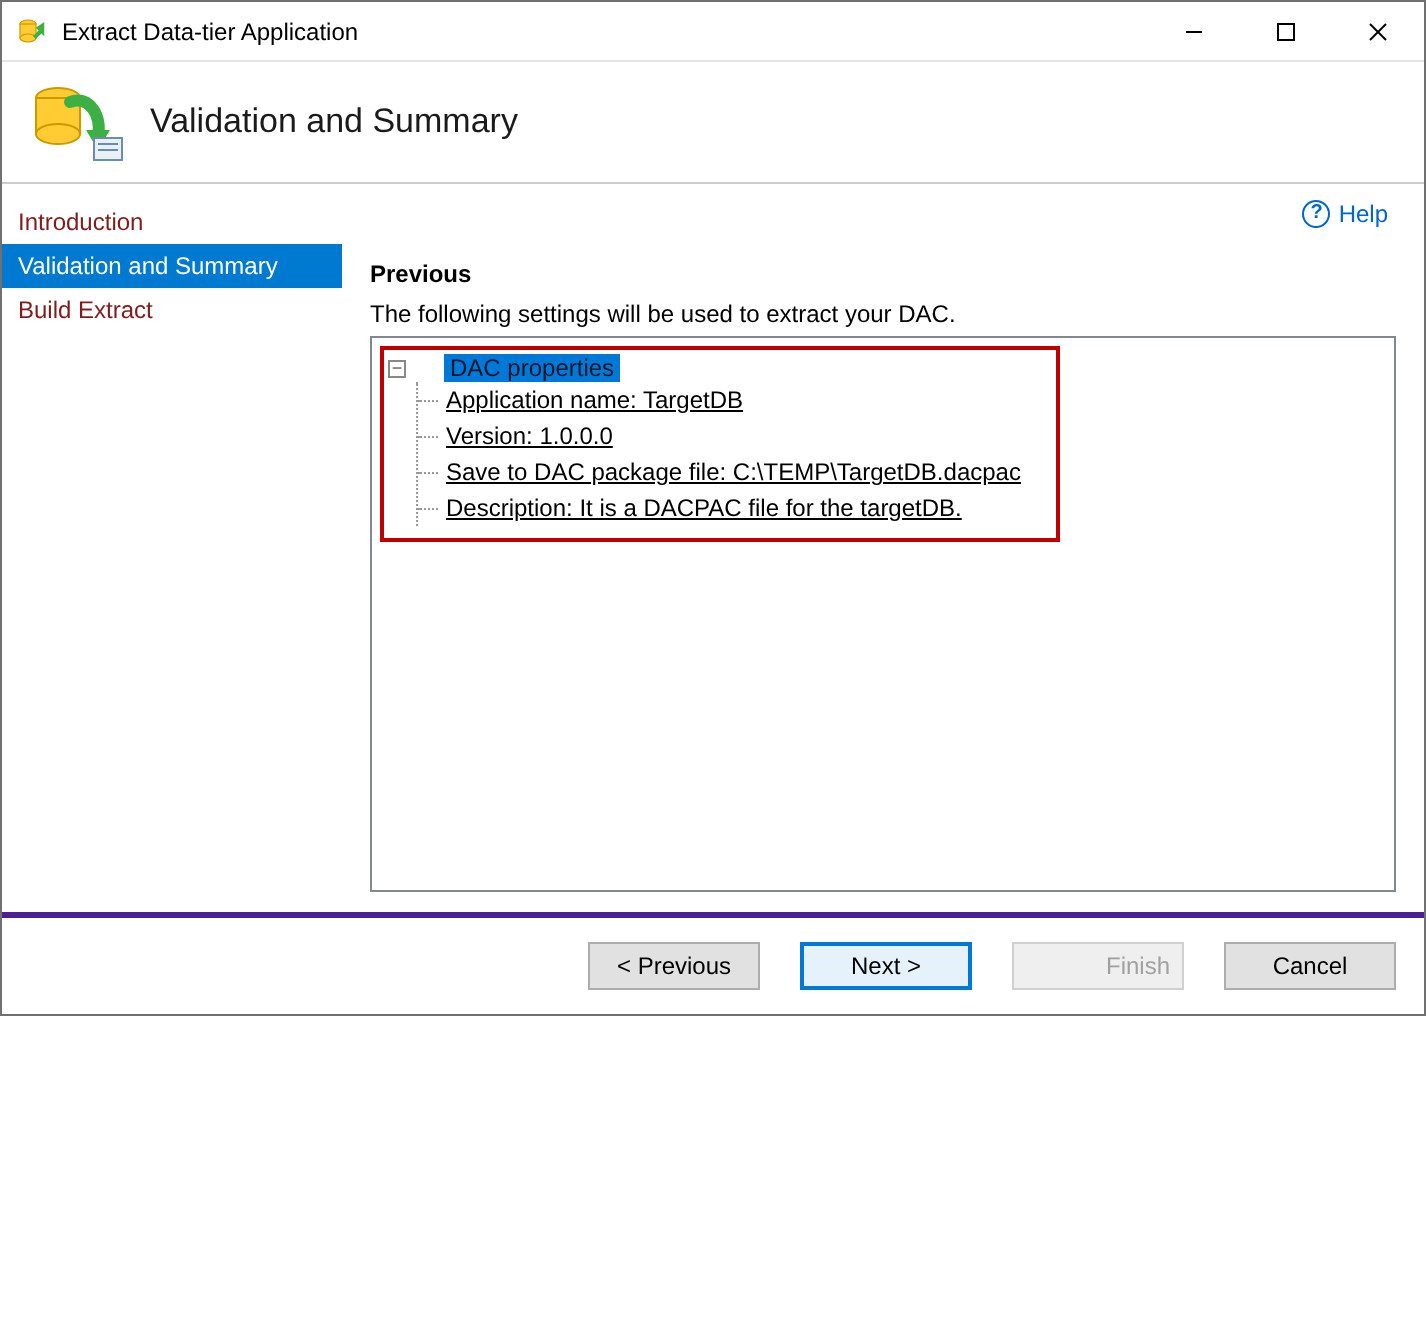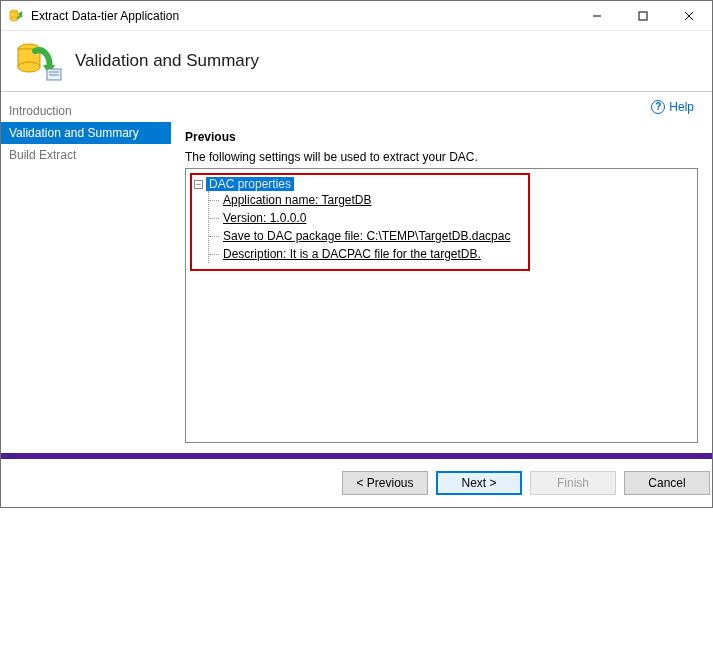--- a/index.html
+++ b/index.html
@@ -50,21 +50,21 @@
     flex: 1;
     display: flex;
     min-height: 0;
   }
   .sidebar {
     width: 170px;
     padding-top: 8px;
   }
   .sidebar-item {
     padding: 4px 8px;
-    color: #737373;
+    color: #7f1d1d;
     cursor: pointer;
   }
   .sidebar-item.active {
     background: #007ad1;
     color: #fff;
   }
   .main {
     flex: 1;
     padding: 10px 14px 0 14px;
     display: flex;
@@ -121,22 +121,23 @@
     width: 9px; height: 9px;
     border: 1px solid #888;
     font-size: 9px;
     line-height: 7px;
     text-align: center;
     color: #555;
     background: #fff;
   }
   .tree-root-label {
     background: #0078d7;
-    color: #e5e5e5;
+    color: #0f172a;
     padding: 0 3px;
+    margin-left: 16px;
   }
   .tree-children {
     margin-left: 14px;
     border-left: 1px dotted #999;
     padding-left: 0;
     text-decoration: underline;
   }
   .tree-leaf {
     display: flex;
     align-items: center;
@@ -146,44 +147,45 @@
     white-space: nowrap;
   }
   .tree-leaf::before {
     content: "";
     position: absolute;
     left: 0; top: 9px;
     width: 10px;
     border-top: 1px dotted #999;
   }
   .footer {
-    border-top: 6px solid #4c1d95;
-    padding: 12px 2px;
+    border-top: 3px solid #4c1d95;
+    padding: 12px 14px;
     display: flex;
     justify-content: flex-end;
-    gap: 8px;
+    gap: 20px;
   }
   .btn {
     min-width: 86px;
     height: 24px;
     border: 1px solid #adadad;
     background: #e1e1e1;
     font-family: inherit;
     font-size: 12px;
     cursor: pointer;
   }
   .btn.default {
     border: 2px solid #0078d7;
     background: #e5f1fb;
   }
   .btn.disabled {
     color: #a0a0a0;
     border-color: #d0d0d0;
     background: #efefef;
     cursor: default;
+    text-align: right;
   }
 </style>
 </head>
 <body>
 
 <div class="window">
 
   <div class="titlebar">
     <span class="titlebar-icon">
       <svg viewBox="0 0 16 16" width="16" height="16">

